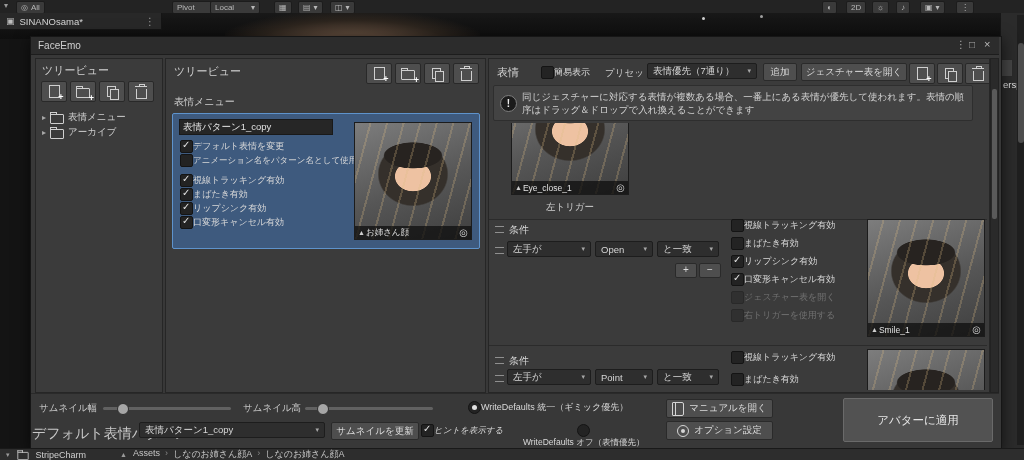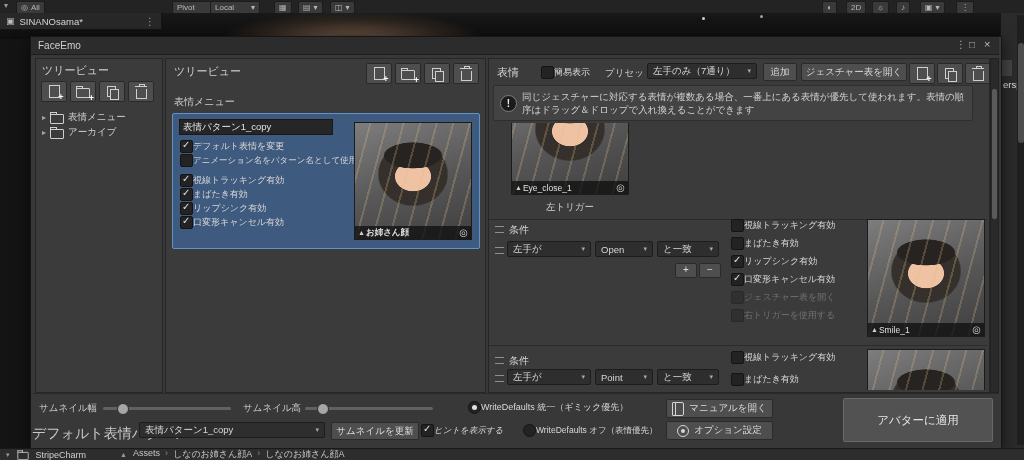--- a/index.html
+++ b/index.html
@@ -212,39 +212,39 @@
         <span class="opt-label">まばたき有効</span>
       </div>
       <div class="opt" style="left:7px;top:88px;">
         <span class="cb on"></span>
         <span class="opt-label">リップシンク有効</span>
       </div>
       <div class="opt" style="left:7px;top:102px;">
         <span class="cb on"></span>
         <span class="opt-label">口変形キャンセル有効</span>
       </div>
-      <div class="avatar" style="right:7px;top:8px;font-weight:bold;">
+      <div class="avatar" style="right:7px;top:8px;">
         <div class="thumb-label">
           <span class="tm">▲</span>
           <span>お姉さん顔</span>
           <span class="tg">◎</span>
         </div>
       </div>
     </div>
   </div>
 
   <div class="panel" style="left:457px;top:21px;width:500px;height:333px;overflow:hidden;">
     <span class="ptitle" style="left:8px;top:6px;">表情</span>
     <div class="opt" style="left:52px;top:7px;">
       <span class="cb"></span>
       <span class="opt-label">簡易表示</span>
     </div>
     <span class="lbl" style="left:116px;top:8px;font-size:9.5px;">プリセット</span>
     <div class="dd" style="left:158px;top:4px;width:110px;">
-      <span>左手のみ（7通り）</span>
+      <span>表情優先（7通り）</span>
       <span class="arrow">▾</span>
     </div>
     <div class="btn" style="left:274px;top:4px;width:32px;height:16px;">
       <span>追加</span>
     </div>
     <div class="btn" style="left:312px;top:4px;width:104px;height:16px;">
       <span>ジェスチャー表を開く</span>
     </div>
     <div class="abs" style="left:420px;top:4px;display:flex;gap:2px;">
       <span class="icon-btn">
@@ -382,21 +382,21 @@
       <span>表情パターン1_copy</span>
       <span class="arrow">▾</span>
     </div>
     <div class="btn" style="left:300px;top:28px;width:86px;height:16px;">
       <span>サムネイルを更新</span>
     </div>
     <div class="opt" style="left:390px;top:30px;">
       <span class="cb on"></span>
       <span class="opt-label" style="font-size:8.5px;font-style:italic;">ヒントを表示する</span>
     </div>
-    <div class="opt" style="left:492px;top:30px;">
+    <div class="opt" style="left:492px;top:30px;flex-direction:column;">
       <span class="radio"></span>
       <span class="opt-label" style="font-size:8.5px;">WriteDefaults オフ（表情優先）</span>
     </div>
     <div class="btn" style="left:635px;top:27px;width:105px;height:17px;">
       <span class="ic ic-gear"></span>
       <span>オプション設定</span>
     </div>
     <div class="btn big" style="left:812px;top:4px;width:148px;height:42px;">
       <span>アバターに適用</span>
     </div>

